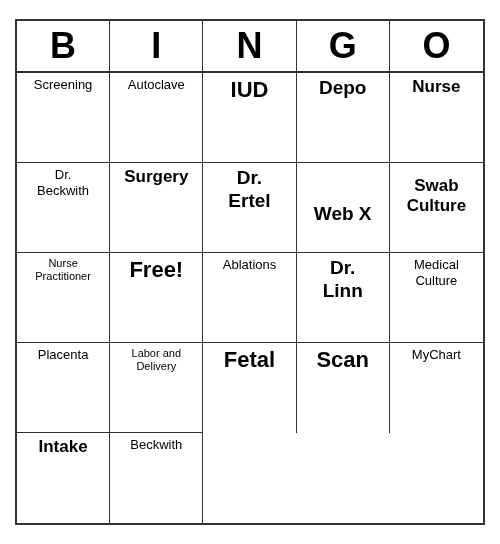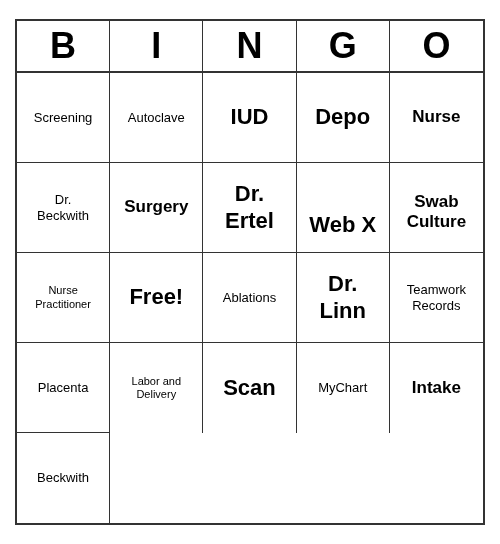--- a/index.html
+++ b/index.html
@@ -33,37 +33,37 @@
     }
     .bingo-grid {
       display: grid;
       grid-template-columns: repeat(5, 1fr);
       grid-template-rows: repeat(5, 1fr);
     }
     .bingo-cell {
       border-right: 1px solid #333;
       border-bottom: 1px solid #333;
       display: flex;
-      align-items: center;
+      align-items: flex-start;
       justify-content: center;
       text-align: center;
       padding: 4px;
       min-height: 90px;
     }
     .bingo-cell:nth-child(5n) {
       border-right: none;
     }
     .bingo-cell:nth-last-child(-n+5) {
       border-bottom: none;
     }
     .cell-text {
       line-height: 1.2;
     }
     .size-xl { font-size: 22px; font-weight: bold; }
-    .size-lg { font-size: 22px; font-weight: bold; }
+    .size-lg { font-size: 19px; font-weight: bold; }
     .size-md { font-size: 17px; font-weight: bold; }
     .size-sm { font-size: 13px; }
     .size-xs { font-size: 11px; }
   </style>
 </head>
 <body>
 
 <div class="bingo-card">
   <div class="bingo-header">
   <div class="bingo-header-cell">B</div>
@@ -112,27 +112,30 @@
         <span class="cell-text size-xl" style="white-space: pre-line;">Free!</span>
       </div>
       <div class="bingo-cell">
         <span class="cell-text size-sm" style="white-space: pre-line;">Ablations</span>
       </div>
       <div class="bingo-cell">
         <span class="cell-text size-lg" style="white-space: pre-line;">Dr.
 Linn</span>
       </div>
       <div class="bingo-cell">
-        <span class="cell-text size-sm" style="white-space: pre-line;">Teamwork Records</span>
+        <span class="cell-text size-sm" style="white-space: pre-line;">Medical Culture</span>
       </div>
       <div class="bingo-cell">
         <span class="cell-text size-sm" style="white-space: pre-line;">Placenta</span>
       </div>
       <div class="bingo-cell">
         <span class="cell-text size-xs" style="white-space: pre-line;">Labor and Delivery</span>
+      </div>
+      <div class="bingo-cell">
+        <span class="cell-text size-xl" style="white-space: pre-line;">Fetal</span>
       </div>
       <div class="bingo-cell">
         <span class="cell-text size-xl" style="white-space: pre-line;">Scan</span>
       </div>
       <div class="bingo-cell">
         <span class="cell-text size-sm" style="white-space: pre-line;">MyChart</span>
       </div>
       <div class="bingo-cell">
         <span class="cell-text size-md" style="white-space: pre-line;">Intake</span>
       </div>

